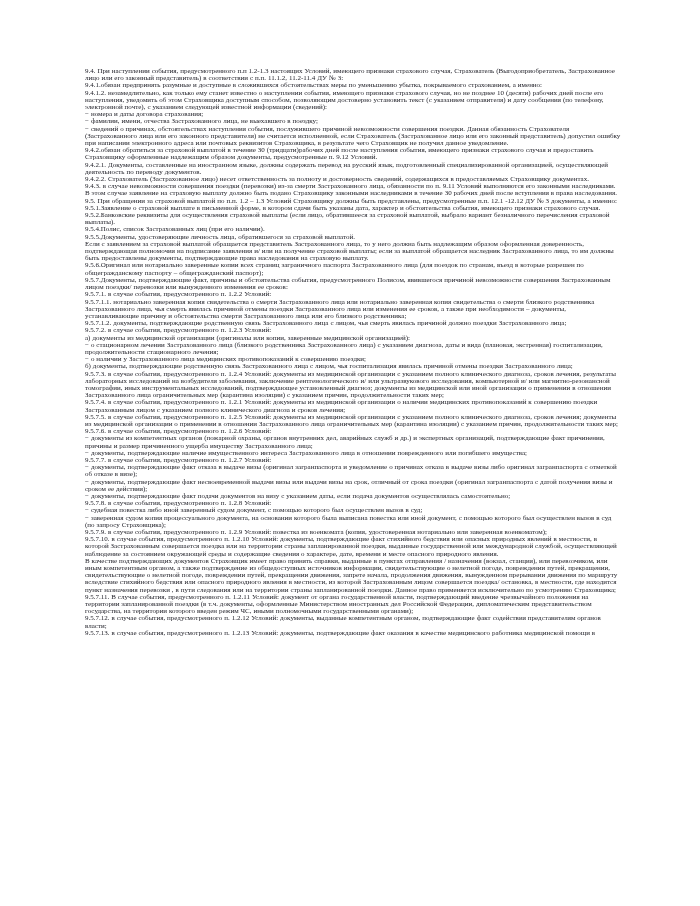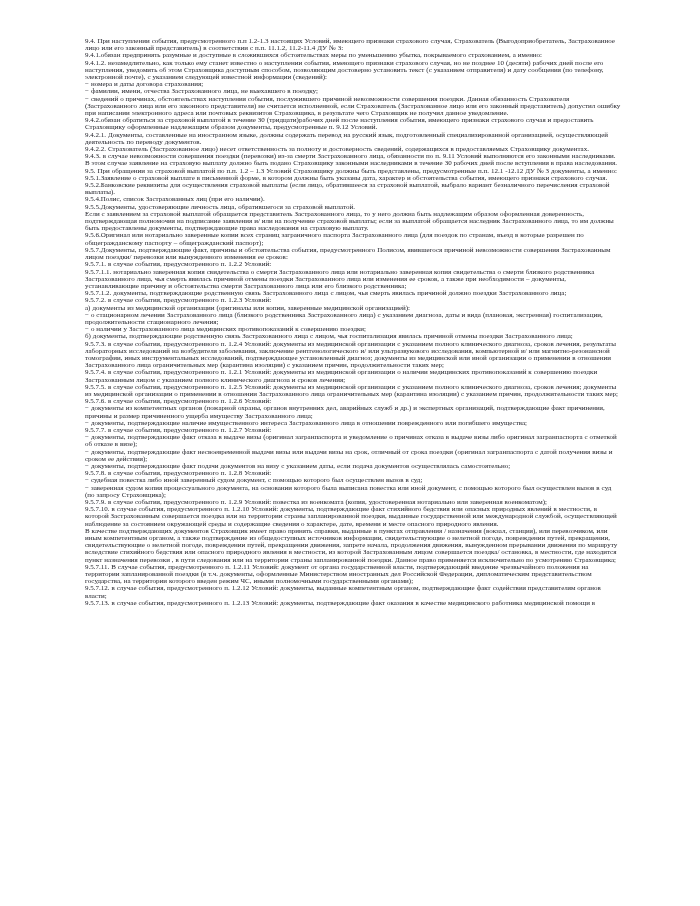--- a/index.html
+++ b/index.html
@@ -11,21 +11,21 @@
     position: relative;
     width: 700px;
     height: 906px;
     background: #ffffff;
     overflow: hidden;
     font-family: "Liberation Serif", "DejaVu Serif", serif;
   }
   .doc {
     position: absolute;
     left: 85px;
-    top: 38px;
+    top: 68px;
     width: 536px;
     color: #23232b;
     font-size: 7px;
     line-height: 7.2px;
     text-align: left;
     letter-spacing: 0px;
   }
   .doc p {
     margin: 0;
     padding: 0;
@@ -41,21 +41,21 @@
       <p>9.4.1.обязан предпринять разумные и доступные в сложившихся обстоятельствах меры по уменьшению убытка, покрываемого страхованием, а именно:</p>
       <p>9.4.1.2. незамедлительно, как только ему станет известно о наступлении события, имеющего признаки страхового случая, но не позднее 10 (десяти) рабочих дней после его наступления, уведомить об этом Страховщика доступным способом, позволяющим достоверно установить текст (с указанием отправителя) и дату сообщения (по телефону, электронной почте), с указанием следующей известной информации (сведений):</p>
       <p>− номера и даты договора страхования;</p>
       <p>− фамилии, имени, отчества Застрахованного лица, не выехавшего в поездку;</p>
       <p>− сведений о причинах, обстоятельствах наступления события, послужившего причиной невозможности совершения поездки. Данная обязанность Страхователя (Застрахованного лица или его законного представителя) не считается исполненной, если Страхователь (Застрахованное лицо или его законный представитель) допустил ошибку при написании электронного адреса или почтовых реквизитов Страховщика, в результате чего Страховщик не получил данное уведомление.</p>
       <p>9.4.2.обязан обратиться за страховой выплатой в течение 30 (тридцати)рабочих дней после наступления события, имеющего признаки страхового случая и предоставить Страховщику оформленные надлежащим образом документы, предусмотренные п. 9.12 Условий.</p>
       <p>9.4.2.1. Документы, составленные на иностранном языке, должны содержать перевод на русский язык, подготовленный специализированной организацией, осуществляющей деятельность по переводу документов.</p>
       <p>9.4.2.2. Страхователь (Застрахованное лицо) несет ответственность за полноту и достоверность сведений, содержащихся в предоставляемых Страховщику документах.</p>
       <p>9.4.3. в случае невозможности совершения поездки (перевозки) из-за смерти Застрахованного лица, обязанности по п. 9.11 Условий выполняются его законными наследниками. В этом случае заявление на страховую выплату должно быть подано Страховщику законными наследниками в течение 30 рабочих дней после вступления в права наследования.</p>
       <p>9.5. При обращении за страховой выплатой по п.п. 1.2 – 1.3 Условий Страховщику должны быть представлены, предусмотренные п.п. 12.1 -12.12 ДУ № 3 документы, а именно:</p>
-      <p>9.5.1.Заявление о страховой выплате в письменной форме, в котором должны быть указаны дата, характер и обстоятельства события, имеющего признаки страхового случая.</p>
+      <p>9.5.1.Заявление о страховой выплате в письменной форме, в котором сдачи быть указаны дата, характер и обстоятельства события, имеющего признаки страхового случая.</p>
       <p>9.5.2.Банковские реквизиты для осуществления страховой выплаты (если лицо, обратившееся за страховой выплатой, выбрало вариант безналичного перечисления страховой выплаты).</p>
       <p>9.5.4.Полис, список Застрахованных лиц (при его наличии).</p>
       <p>9.5.5.Документы, удостоверяющие личность лица, обратившегося за страховой выплатой.</p>
       <p>Если с заявлением за страховой выплатой обращается представитель Застрахованного лица, то у него должна быть надлежащим образом оформленная доверенность, подтверждающая полномочия на подписание заявления и/ или на получение страховой выплаты; если за выплатой обращается наследник Застрахованного лица, то им должны быть предоставлены документы, подтверждающие права наследования на страховую выплату.</p>
       <p>9.5.6.Оригинал или нотариально заверенные копии всех страниц заграничного паспорта Застрахованного лица (для поездок по странам, въезд в которые разрешен по общегражданскому паспорту – общегражданский паспорт);</p>
       <p>9.5.7.Документы, подтверждающие факт, причины и обстоятельства события, предусмотренного Полисом, явившегося причиной невозможности совершения Застрахованным лицом поездки/ перевозки или вынужденного изменения ее сроков:</p>
       <p>9.5.7.1. в случае события, предусмотренного п. 1.2.2 Условий:</p>
       <p>9.5.7.1.1. нотариально заверенная копия свидетельства о смерти Застрахованного лица или нотариально заверенная копия свидетельства о смерти близкого родственника Застрахованного лица, чья смерть явилась причиной отмены поездки Застрахованного лица или изменения ее сроков, а также при необходимости – документы, устанавливающие причину и обстоятельства смерти Застрахованного лица или его близкого родственника;</p>
       <p>9.5.7.1.2. документы, подтверждающие родственную связь Застрахованного лица с лицом, чья смерть явилась причиной должно поездки Застрахованного лица;</p>
       <p>9.5.7.2. в случае события, предусмотренного п. 1.2.3 Условий:</p>

